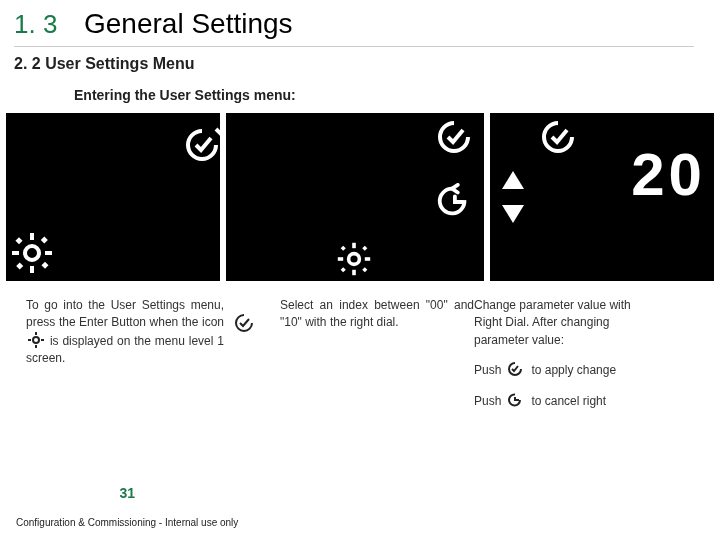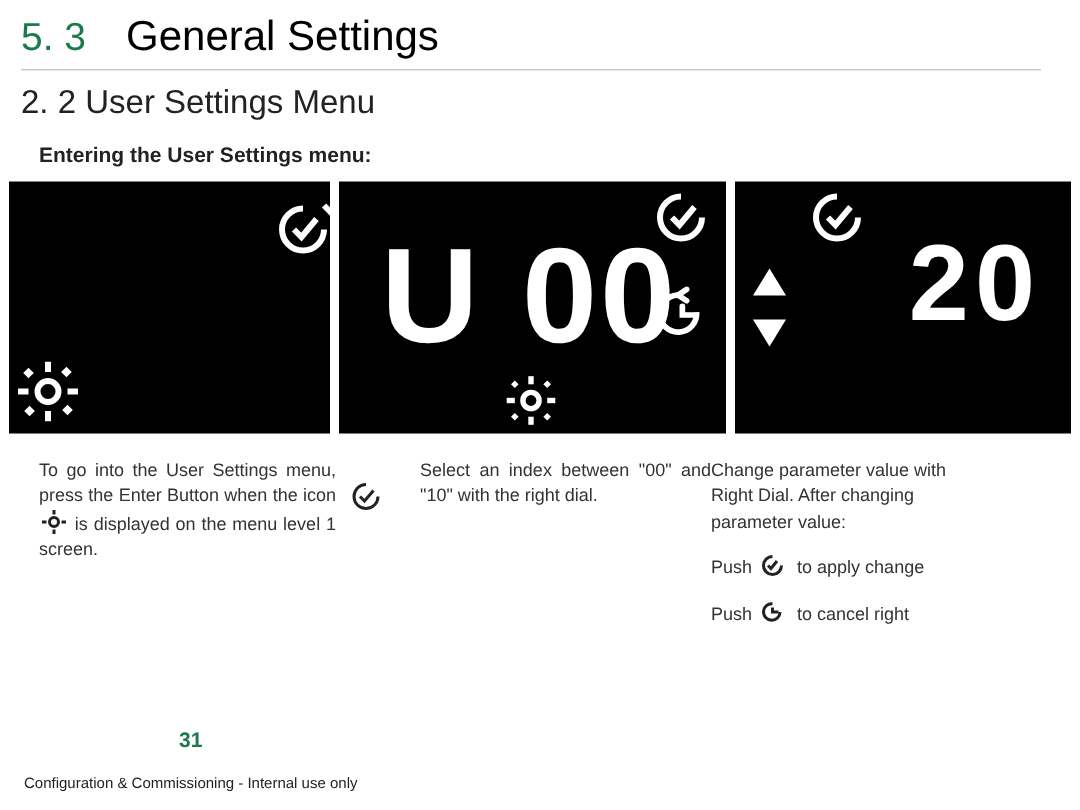--- a/index.html
+++ b/index.html
@@ -28,28 +28,29 @@
     font-size: 28px;
     font-weight: 300;
   }
   .divider {
     width: 680px;
     height: 1px;
     background: #ccc;
     margin: 2px 14px 6px 14px;
   }
   .subtitle {
-    font-size: 22px;
-    font-weight: 400;
+    font-size: 16px;
+    font-weight: 700;
     padding: 2px 14px 10px 14px;
   }
   .lead {
     font-size: 14px;
     font-weight: 600;
     padding: 4px 26px 10px 26px;
+    margin-left: 48px;
   }
   .panels {
     display: flex;
     gap: 6px;
     padding: 0 6px;
     height: 168px;
   }
   .panel {
     background: #000;
     position: relative;
@@ -63,21 +64,21 @@
   .big-txt {
     position: absolute;
     color: #fff;
     font-family: Impact, "Arial Black", sans-serif;
     font-weight: 900;
     letter-spacing: 2px;
     font-size: 90px;
     line-height: 1;
   }
   .panel-2 .big-txt { top: 32px; left: 28px; }
-  .panel-3 .big-txt { top: 32px; right: 20px; font-size: 72px; letter-spacing: 4px; }
+  .panel-3 .big-txt { top: 32px; right: 8px; font-size: 60px; letter-spacing: 4px; }
 
   .check-btn {
     position: absolute;
     width: 40px; height: 40px;
     top: 6px;
   }
   .panel-1 .check-btn { right: -2px; top: 12px; }
   .panel-2 .check-btn { right: 10px; top: 4px; }
   .panel-3 .check-btn { left: 48px; top: 4px; }
 
@@ -152,21 +153,21 @@
   
   .stroke-w { stroke: #fff; fill: none; stroke-width: 4; }
   .stroke-b { stroke: #222; fill: none; stroke-width: 2; }
   .fill-w { fill: #fff; }
   .fill-b { fill: #222; }
 </style>
 </head>
 <body>
 
 <div class="header-row">
-  <div class="section-num">5. 3</div>
+  <div class="section-num">1. 3</div>
   <div class="section-title">General Settings</div>
 </div>
 <div class="divider"></div>
 <div class="subtitle">2. 2 User Settings Menu</div>
 <div class="lead">Entering the User Settings menu:</div>
 
 <div class="panels">
 
   <div class="panel panel-1">
     <span class="gear-white">
@@ -200,21 +201,20 @@
         <path d="M14 20 l5 5 l10 -12" class="stroke-w"></path>
       </svg>
     </span>
     <span class="enter-btn2">
       <svg viewBox="0 0 40 40">
         <path d="M32 18 A13 13 0 1 1 19 6" class="stroke-w"></path>
         <path d="M19 6 l6 -4 M19 6 l6 4" class="stroke-w" stroke-linecap="round"></path>
         <path d="M30 20 l-8 0 l0 -6" class="stroke-w" stroke-linecap="round"></path>
       </svg>
     </span>
-    <div class="big-txt">U 00</div>
     <span class="gear-white">
       <svg viewBox="0 0 40 40">
         <circle cx="20" cy="20" r="6" class="stroke-w"></circle>
         <g class="fill-w">
           <rect x="18" y="2" width="4" height="6"></rect>
             <rect x="18" y="32" width="4" height="6"></rect>
           <rect x="2" y="18" width="6" height="4"></rect>
             <rect x="32" y="18" width="6" height="4"></rect>
           <rect x="6" y="6" width="4" height="4" transform="rotate(45 8 8)"></rect>
           <rect x="30" y="6" width="4" height="4" transform="rotate(45 32 8)"></rect>

